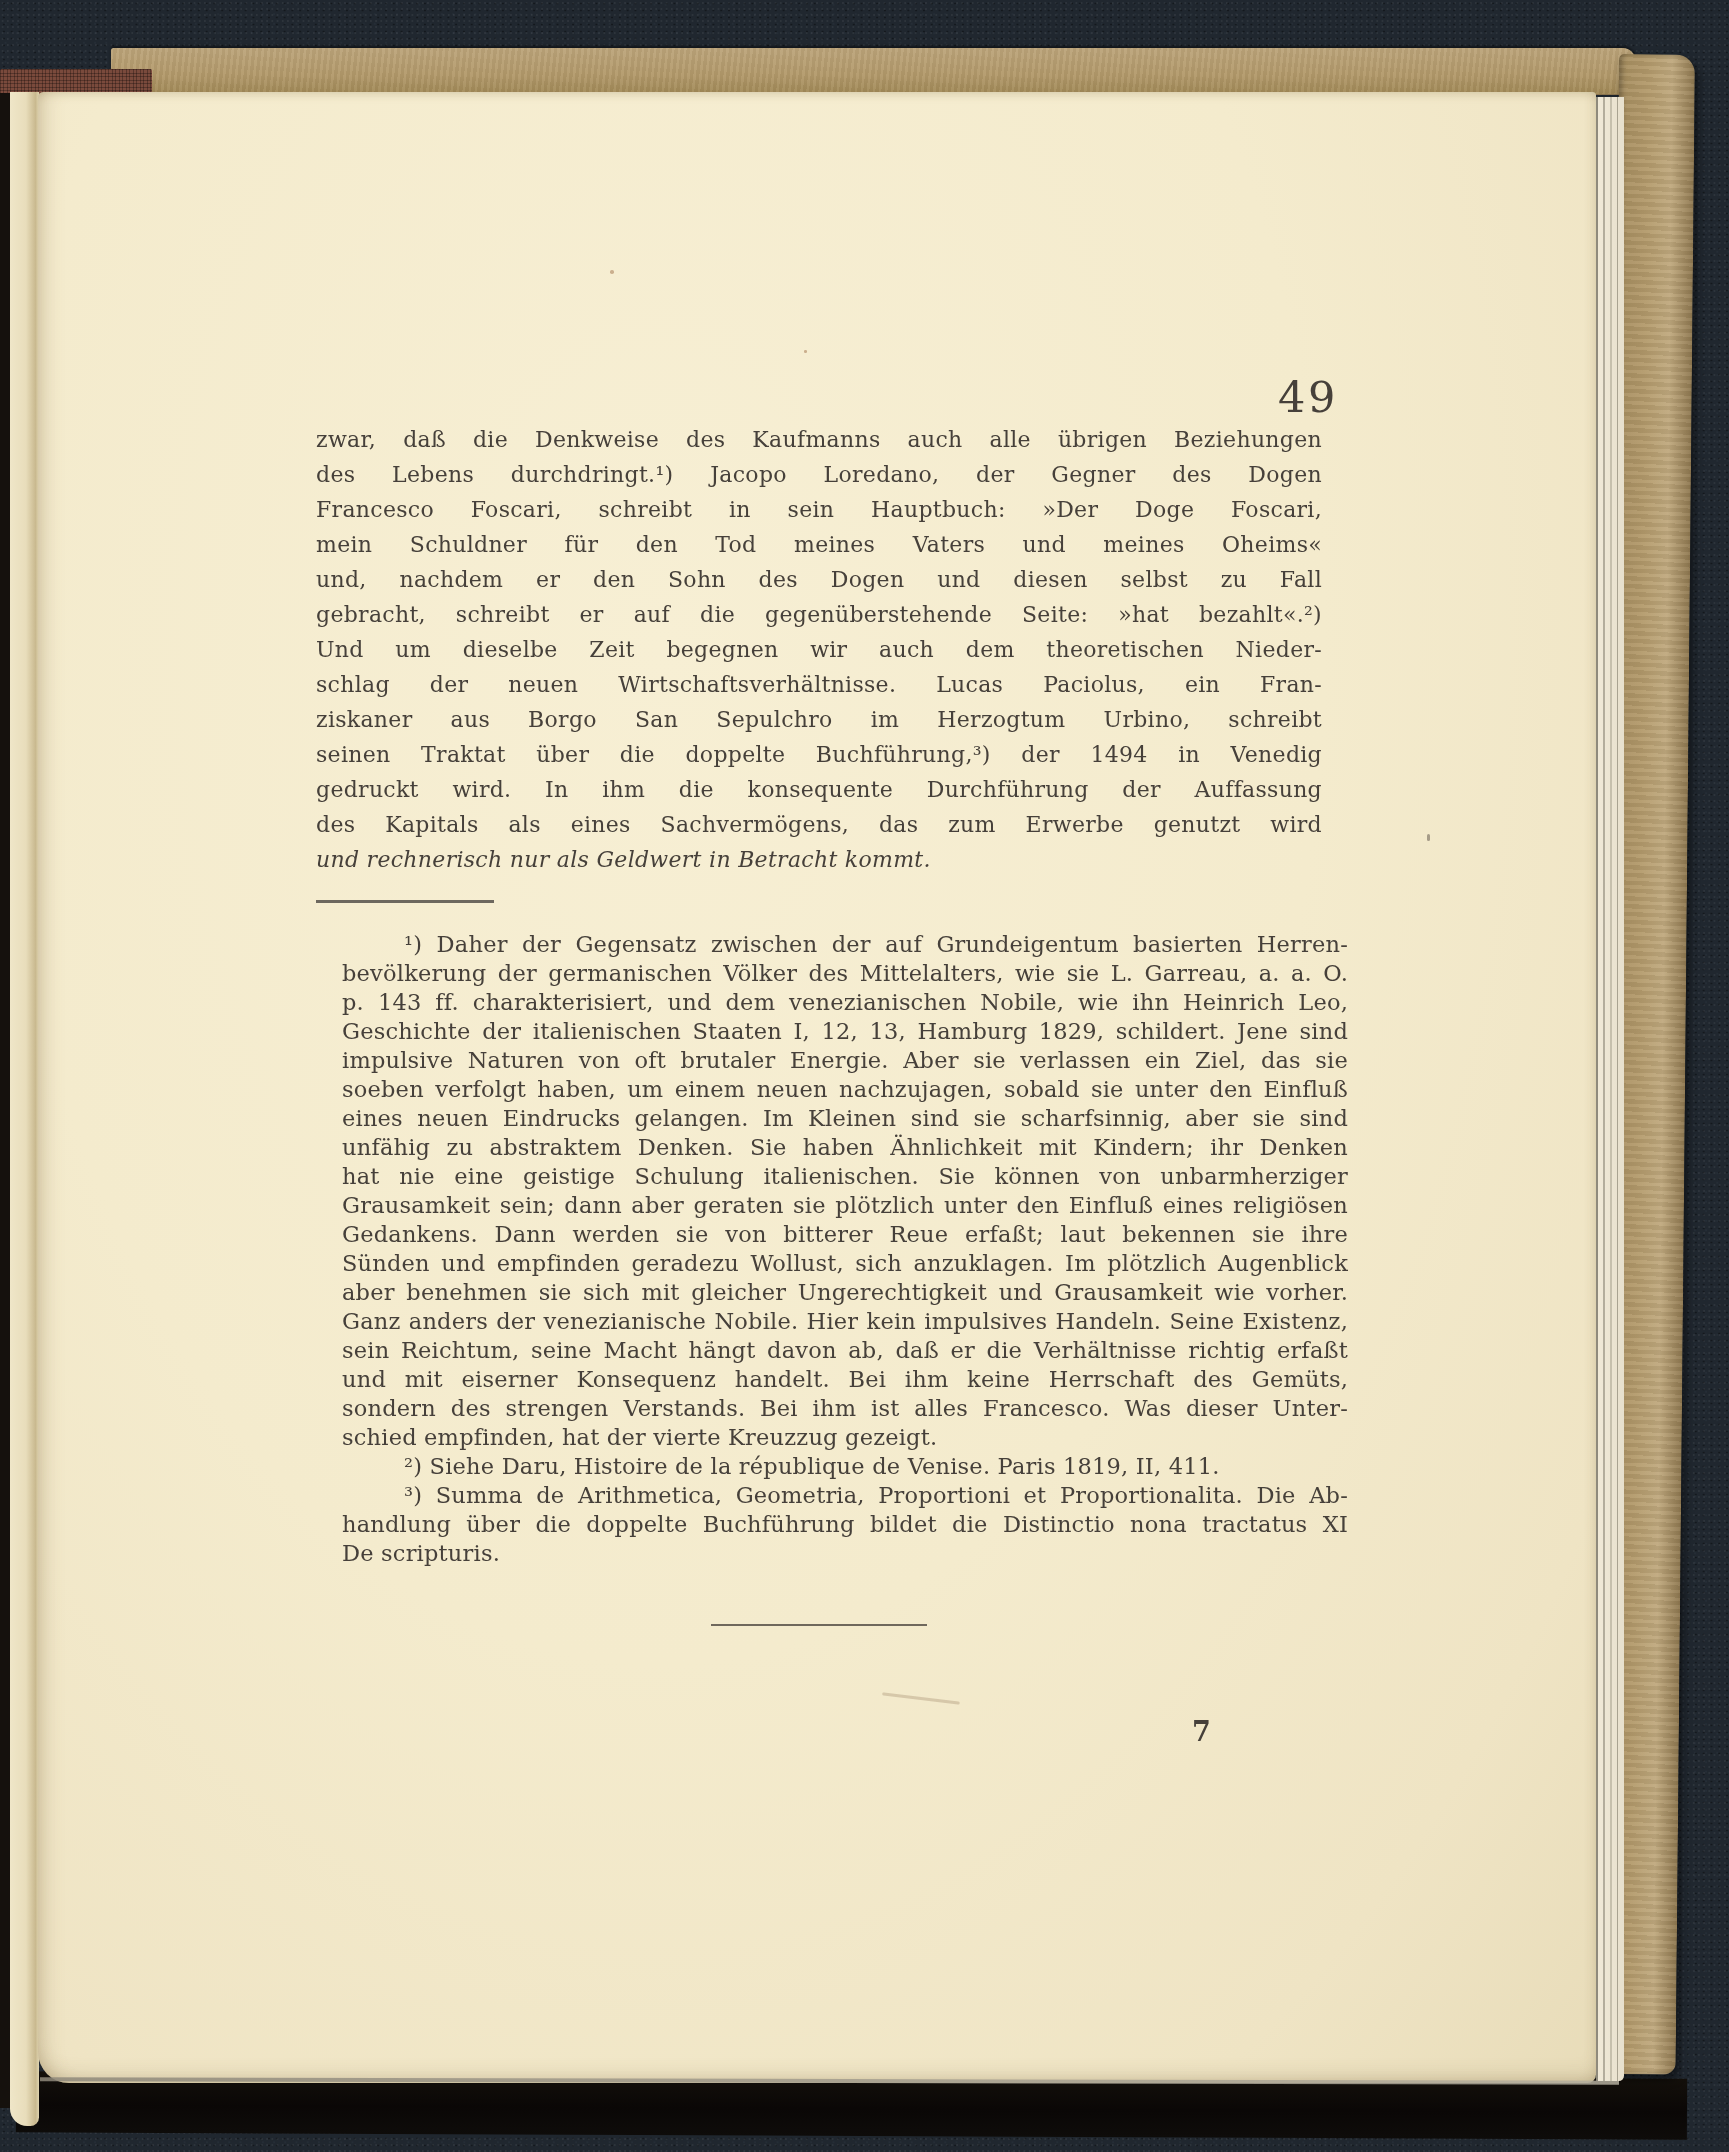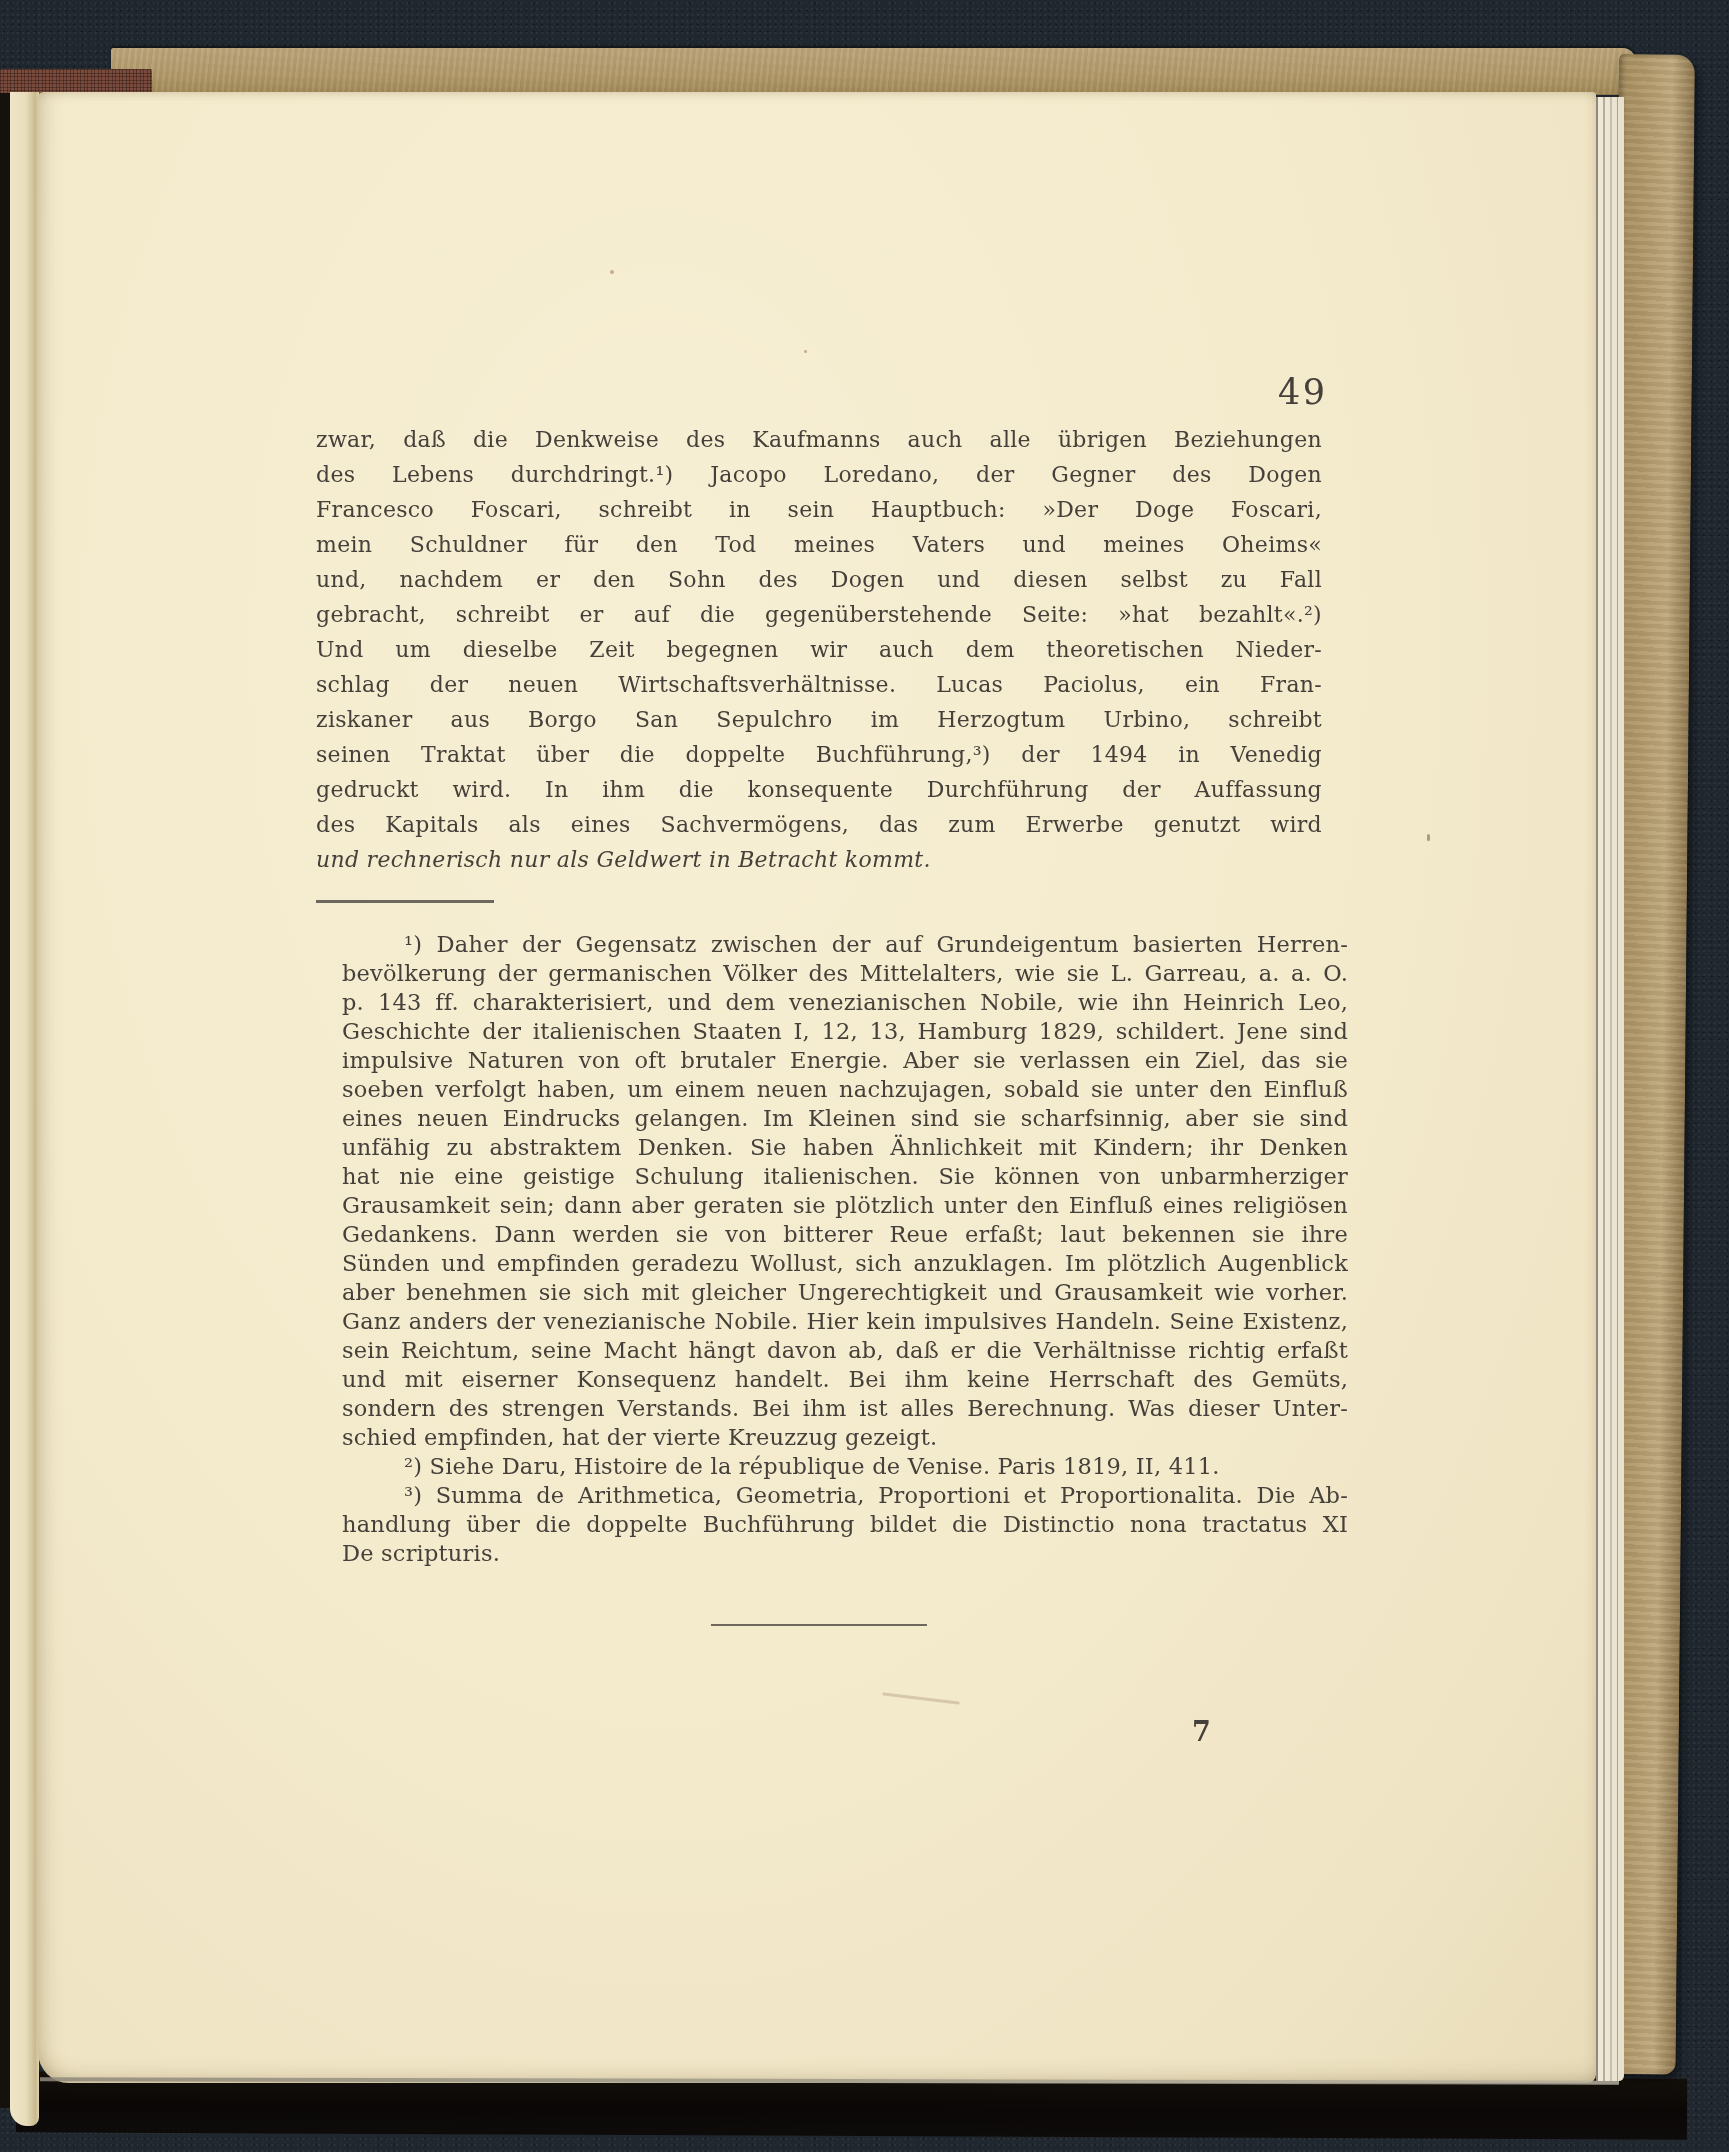--- a/index.html
+++ b/index.html
@@ -82,21 +82,21 @@
   #fore-edge {
     left:1596px; top:97px; width:28px; height:1984px;
     background:
       linear-gradient(90deg, #8f8a7c 0 1.7px, rgba(0,0,0,0) 1.7px),
       linear-gradient(90deg, rgba(0,0,0,0) 0 7px, #b3ad9c 7px 8.6px, rgba(0,0,0,0) 8.6px 14px, #c6c0ad 14px 15.6px, rgba(0,0,0,0) 15.6px 21px, #a9a391 21px 22.5px, rgba(0,0,0,0) 22.5px),
       linear-gradient(90deg,#f1ead8 0%,#e7e0cd 100%);
     border-radius:0 0 5.2px 0;
   }
 
   
-  #page-number { left:1278px; top:372px; font-size:35px; letter-spacing:2.6px; }
+  #page-number { left:1278px; top:372px; font-size:43px; letter-spacing:2.6px; }
   #main-text   { left:316px; top:422px; width:1006px; font-size:22px; letter-spacing:0.3px; }
   .line  { height:35px; line-height:35px; text-align:justify; text-align-last:justify; overflow:hidden; white-space:nowrap; }
   .line.last { text-align-last:left;font-style:italic; }
 
   #fn-separator { left:316px; top:900px; width:178px; height:2.6px; background:#55504a; opacity:0.85; }
 
   #footnotes { left:316px; top:930px; width:1006px; font-size:22.5px; letter-spacing:0.2px;margin-left:26px; }
   .fn-line { height:29px; line-height:29px; text-align:justify; text-align-last:justify; overflow:hidden; white-space:nowrap; }
   .fn-line.first { text-indent:62px; }
   .fn-line.last  { text-align-last:left; }
@@ -156,21 +156,21 @@
   <div class="fn-line">eines neuen Eindrucks gelangen. Im Kleinen sind sie scharfsinnig, aber sie sind</div>
   <div class="fn-line">unfähig zu abstraktem Denken. Sie haben Ähnlichkeit mit Kindern; ihr Denken</div>
   <div class="fn-line">hat nie eine geistige Schulung italienischen. Sie können von unbarmherziger</div>
   <div class="fn-line">Grausamkeit sein; dann aber geraten sie plötzlich unter den Einfluß eines religiösen</div>
   <div class="fn-line">Gedankens. Dann werden sie von bitterer Reue erfaßt; laut bekennen sie ihre</div>
   <div class="fn-line">Sünden und empfinden geradezu Wollust, sich anzuklagen. Im plötzlich Augenblick</div>
   <div class="fn-line">aber benehmen sie sich mit gleicher Ungerechtigkeit und Grausamkeit wie vorher.</div>
   <div class="fn-line">Ganz anders der venezianische Nobile. Hier kein impulsives Handeln. Seine Existenz,</div>
   <div class="fn-line">sein Reichtum, seine Macht hängt davon ab, daß er die Verhältnisse richtig erfaßt</div>
   <div class="fn-line">und mit eiserner Konsequenz handelt. Bei ihm keine Herrschaft des Gemüts,</div>
-  <div class="fn-line">sondern des strengen Verstands. Bei ihm ist alles Berechnung. Was dieser Unter-</div>
+  <div class="fn-line">sondern des strengen Verstands. Bei ihm ist alles Francesco. Was dieser Unter-</div>
   <div class="fn-line last">schied empfinden, hat der vierte Kreuzzug gezeigt.</div>
   <div class="fn-line first last">²) Siehe Daru, Histoire de la république de Venise. Paris 1819, II, 411.</div>
   <div class="fn-line first">³) Summa de Arithmetica, Geometria, Proportioni et Proportionalita. Die Ab-</div>
   <div class="fn-line">handlung über die doppelte Buchführung bildet die Distinctio nona tractatus XI</div>
   <div class="fn-line last">De scripturis.</div>
 </div>
 
 <div class="abs" id="center-rule"></div>
 <div class="abs" id="signature-mark">7</div>
 

